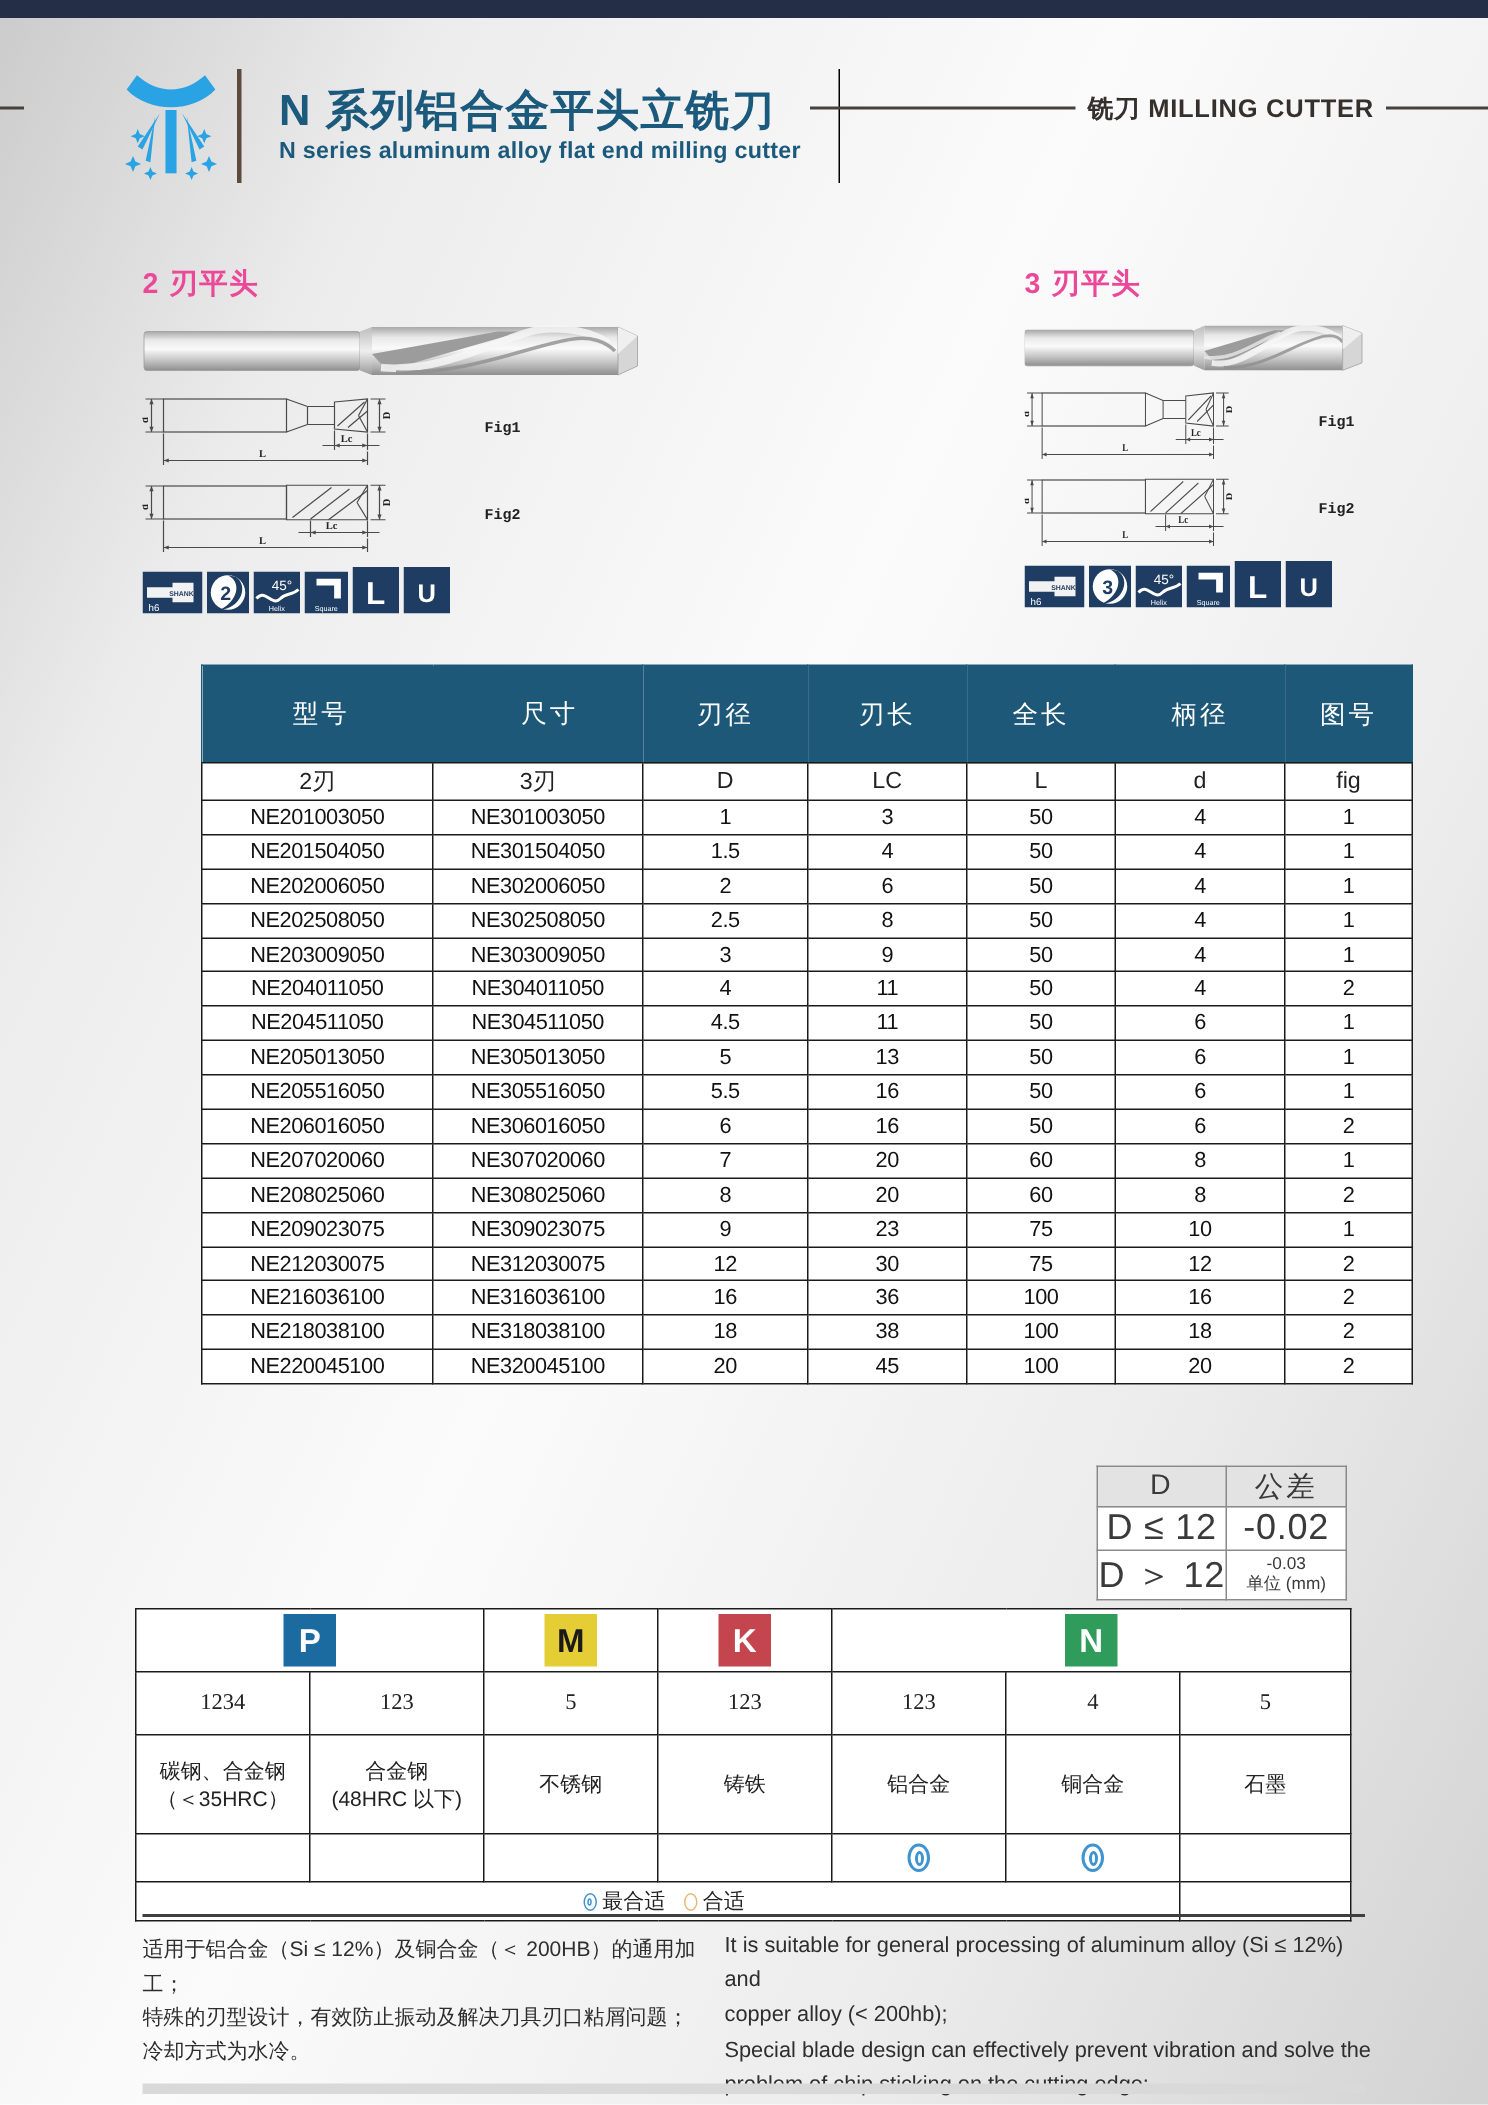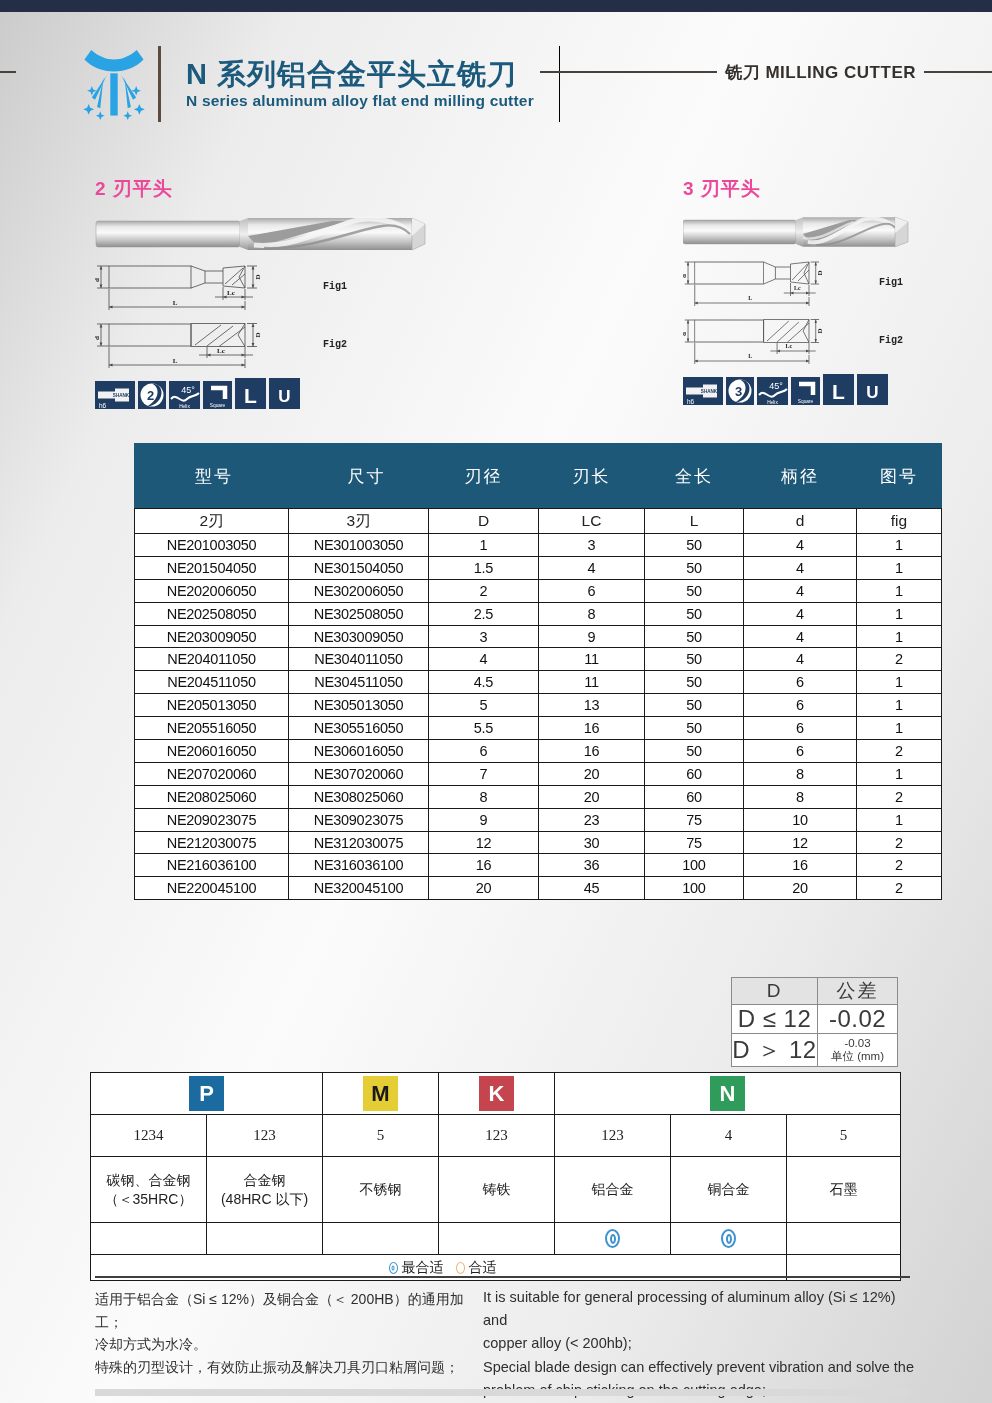--- a/index.html
+++ b/index.html
@@ -516,20 +516,29 @@
       <tr>
         <td>NE216036100</td>
         <td>NE316036100</td>
         <td>16</td>
         <td>36</td>
         <td>100</td>
         <td>16</td>
         <td>2</td>
       </tr>
       <tr>
+        <td>NE218038100</td>
+        <td>NE318038100</td>
+        <td>18</td>
+        <td>38</td>
+        <td>100</td>
+        <td>18</td>
+        <td>2</td>
+      </tr>
+      <tr>
         <td>NE220045100</td>
         <td>NE320045100</td>
         <td>20</td>
         <td>45</td>
         <td>100</td>
         <td>20</td>
         <td>2</td>
       </tr>
     </tbody>
 </table>
@@ -623,22 +632,22 @@
       <span class="dcirc sm"><span></span></span><span>最合适</span><span class="ocirc"></span><span>合适</span>
     </td>
     <td></td>
   </tr>
 </tbody>
   </table>
 
 <div class="abs foot-rule"></div>
 <div class="abs foot-zh">
     <div>适用于铝合金（Si ≤ 12%）及铜合金（＜ 200HB）的通用加工；</div>
+    <div>特殊的刃型设计，有效防止振动及解决刀具刃口粘屑问题；</div>
     <div>冷却方式为水冷。</div>
-    <div>特殊的刃型设计，有效防止振动及解决刀具刃口粘屑问题；</div>
   </div>
 <div class="abs foot-en">
     <div>It is suitable for general processing of aluminum alloy (Si ≤ 12%) and</div>
     <div>copper alloy (&lt; 200hb);</div>
     <div>Special blade design can effectively prevent vibration and solve the</div>
     <div>problem of chip sticking on the cutting edge;</div>
     <div>The cooling mode is water cooling.</div>
   </div>
 <div class="abs bottombar"></div>
 

